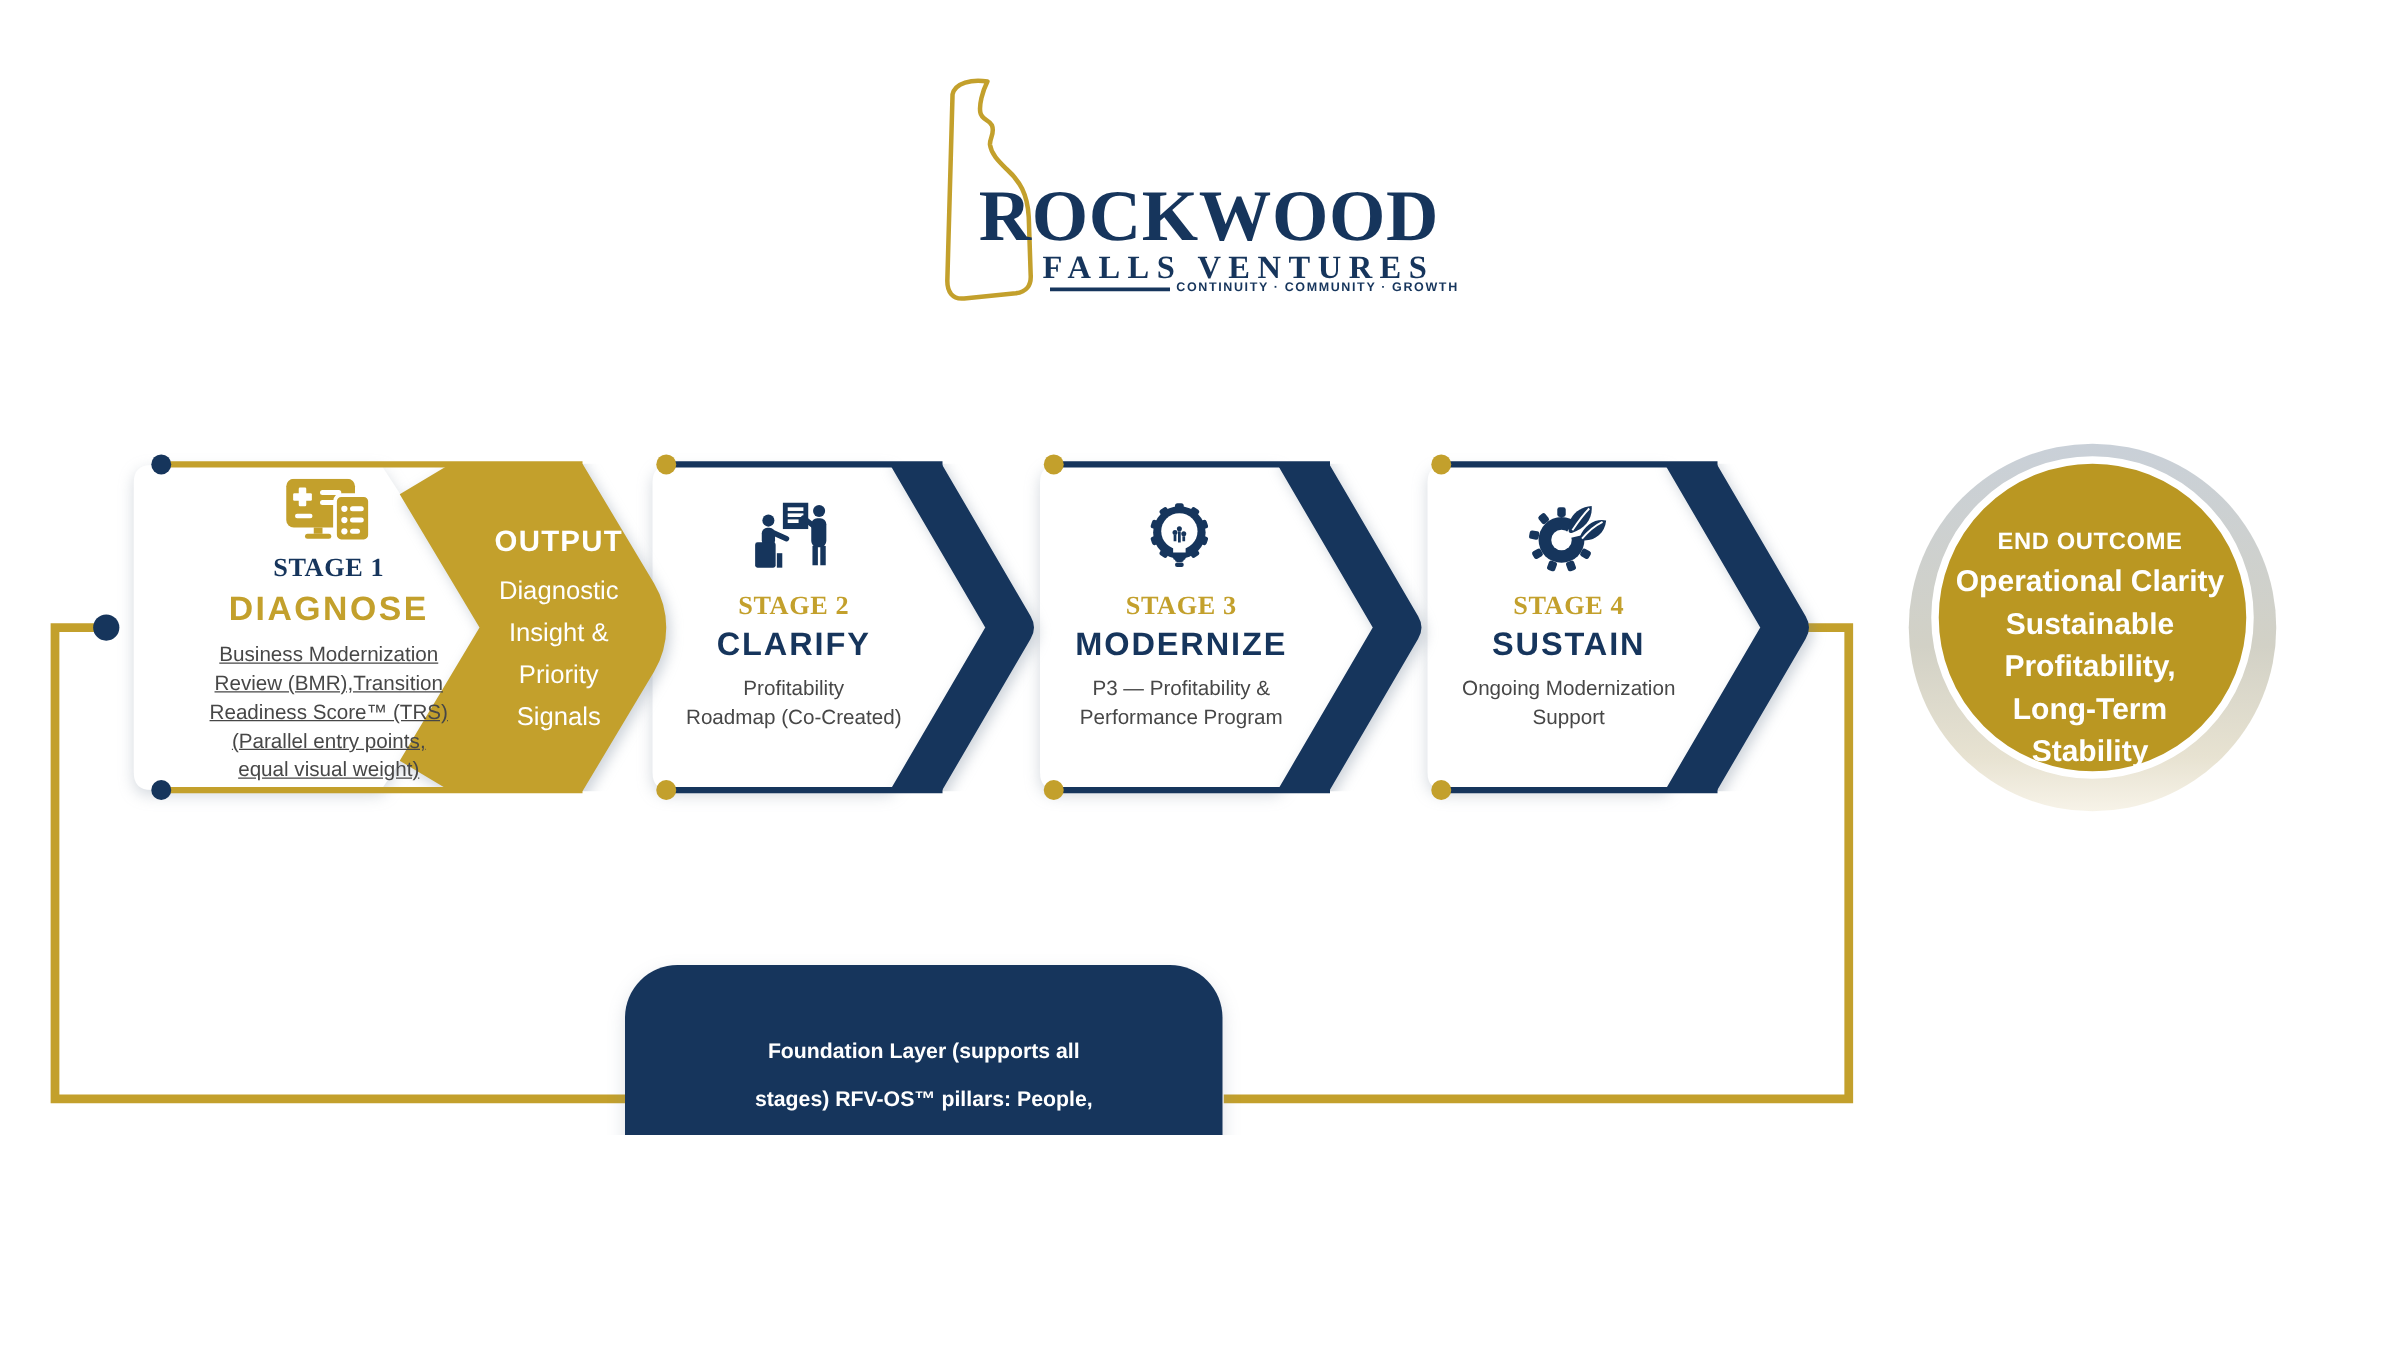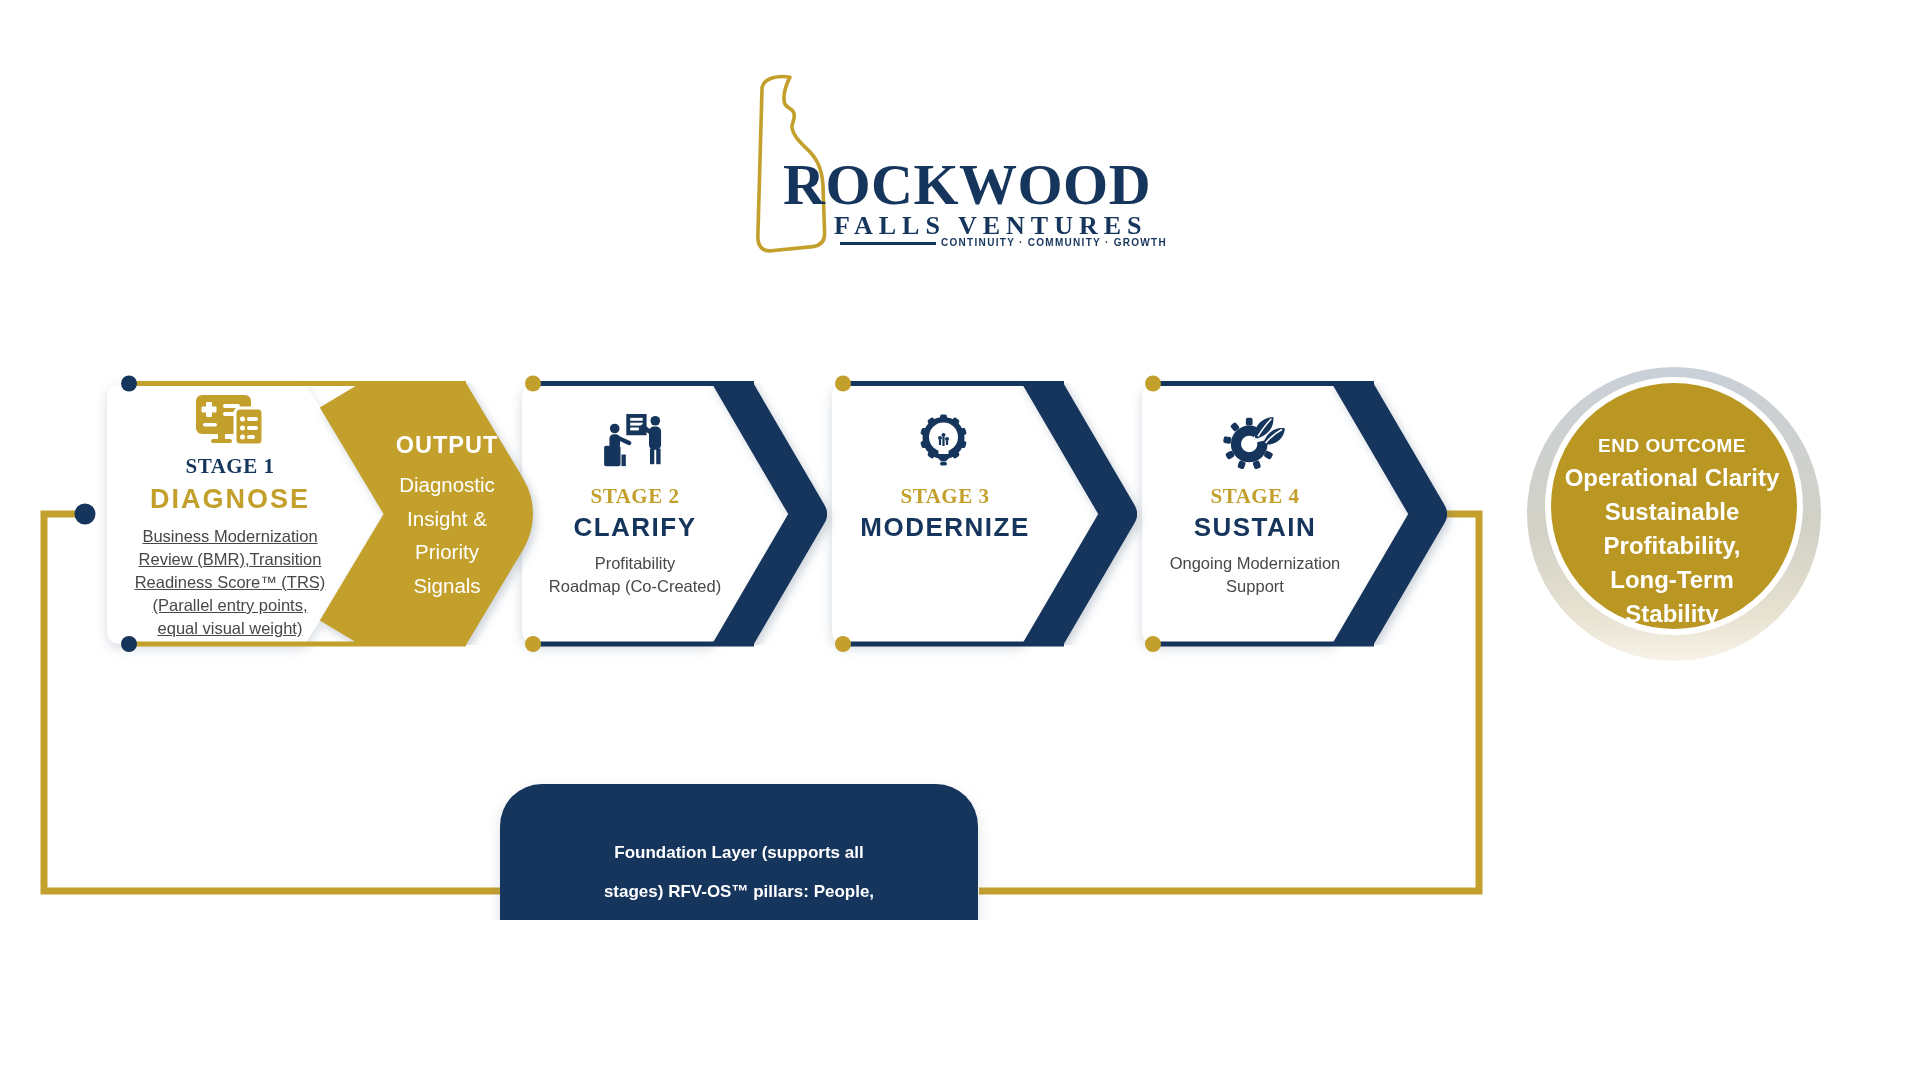--- a/index.html
+++ b/index.html
@@ -1,17 +1,17 @@
 <!DOCTYPE html>
 <html><head>
 <meta charset="utf-8">
 <style>
   html,body{margin:0;padding:0;background:#fff;}
   .canvas{position:relative;width:1920px;height:908px;background:#ffffff;overflow:hidden;
-          font-family:"Liberation Sans",sans-serif;margin-top:12px;}
+          font-family:"Liberation Sans",sans-serif;}
 
   
   .base-svg{position:absolute;left:0;top:0;z-index:1;}
   .card{filter:drop-shadow(0 4px 6px rgba(110,125,145,.30));}
   .band{filter:drop-shadow(3px 4px 5px rgba(110,125,145,.35));}
 
   
   .logo-mark{position:absolute;left:750px;top:60px;z-index:2;}
   .brand-name{position:absolute;left:783px;top:144px;z-index:2;
       font-family:"Liberation Serif",serif;font-weight:700;font-size:58px;line-height:1;
@@ -24,21 +24,21 @@
   .tagline{font-size:10px;font-weight:700;letter-spacing:1.3px;color:#16355C;line-height:1;}
 
   
   .stage-block{position:absolute;z-index:2;text-align:center;}
   .stage-icon{display:block;margin:0 auto;}
   .stage-label{font-family:"Liberation Serif",serif;font-weight:700;font-size:21px;letter-spacing:.5px;}
   .stage-name{font-weight:700;font-size:26px;letter-spacing:1.5px;}
   .stage-desc{font-size:16.5px;line-height:23px;color:#474747;white-space:pre-line;}
   .navy{color:#16355C;} .gold{color:#C3A02C;}
 
-  #stage1-block{left:107px;top:383px;width:246px;}
+  #stage1-block{left:107px;top:383px;width:246px;padding-left:33px;}
   #stage1-block .stage-label{margin-top:7px;}
   #stage1-block .stage-name{margin-top:5px;font-size:27px;letter-spacing:2px;}
   #stage1-block .stage-desc{margin-top:10px;text-decoration:underline;}
   #stage2-block{left:520px;top:402px;width:230px;}
   #stage3-block{left:830px;top:402px;width:230px;}
   #stage4-block{left:1140px;top:402px;width:230px;}
   .mid .stage-label{margin-top:14px;}
   .mid .stage-name{margin-top:3px;}
   .mid .stage-desc{margin-top:9px;}
 
@@ -217,20 +217,22 @@
       <g fill="#16355C">
         <circle cx="25" cy="24" r="2"></circle>
           <circle cx="28.5" cy="21" r="2"></circle>
           <circle cx="32" cy="25" r="2"></circle>
         <rect x="23.5" y="42" width="10" height="4" rx="2"></rect>
         <rect x="25" y="48" width="7" height="3.5" rx="1.75"></rect>
       </g>
     </svg>
     <div class="stage-label gold">STAGE 3</div>
     <div class="stage-name navy">MODERNIZE</div>
+    <div class="stage-desc">P3 — Profitability &amp;
+Performance Program</div>
   </div>
 
   <div class="stage-block mid" id="stage4-block">
     <svg class="stage-icon" width="66" height="56" viewBox="0 0 66 58">
       <g fill="#16355C">
         <g>
           <rect x="23.5" y="4" width="7" height="8" rx="2"></rect>
           <rect x="23.5" y="4" width="7" height="8" rx="2" transform="rotate(40 27 31)"></rect>
           <rect x="23.5" y="4" width="7" height="8" rx="2" transform="rotate(80 27 31)"></rect>
           <rect x="23.5" y="4" width="7" height="8" rx="2" transform="rotate(120 27 31)"></rect>

